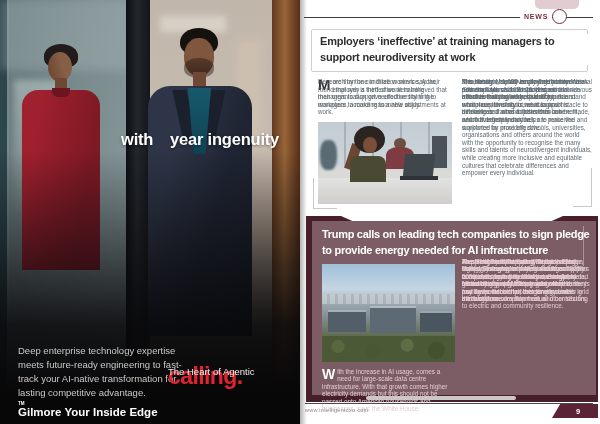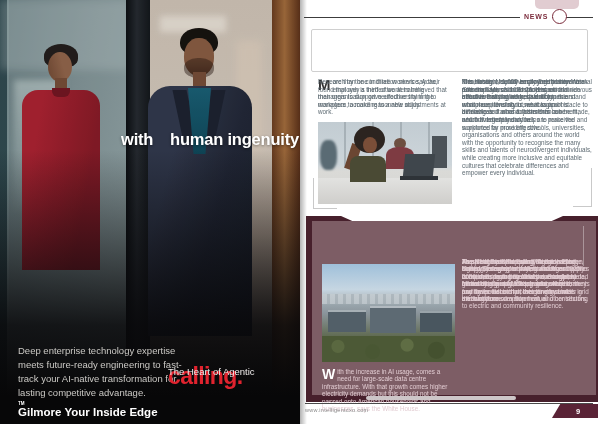--- a/index.html
+++ b/index.html
@@ -155,40 +155,41 @@
         <div class="suit-neck"></div>
         <div class="suit-blazer"></div>
         <div class="suit-lapel-l"></div>
         <div class="suit-lapel-r"></div>
         <div class="suit-shirt"></div>
       </div>
       <div class="ad-tint"></div>
       <div class="ad-veil"></div>
     </div>
     <span class="ad-h ad-h2">with</span>
-    <span class="ad-h ad-h3">human ingenuity</span>
+    <span class="ad-h ad-h3">year ingenuity</span>
     <p class="ad-body">Deep enterprise technology expertise meets future-ready engineering to fast-track your AI-native transformation for lasting competitive advantage.</p>
     <p class="ad-cta">
         <span>Gilmore Your Inside Edge</span>
         <sup>TM</sup>
       </p>
     <div class="brand">
       <div class="brand-logo">calling.</div>
       <div class="brand-tag">The Heart of Agentic</div>
     </div>
   </section>
 
   <section class="page-right">
     <div class="gutter"></div>
     <div class="top-tab"></div>
     <div class="top-rule"></div>
     <div class="news-label">NEWS</div>
     <div class="news-circle"></div>
 
     <div class="h1-box"></div>
+    <h1 class="h1-text" style="margin:0;">Employers ‘ineffective’ at training managers to support neurodiversity at work</h1>
     <div class="a1-col1">
       <p class="newsp"><span class="dropcap" style="position:relative;">M</span><span style="position:static;">ore than one in three workers say their employer is ineffective at training managers to support neurodiversity in the workplace, according to a new study.</span></p>
       <p class="newsp">Research by the conciliation service, Acas, found that only a third of workers believed that their organisation gave effective training to managers to make reasonable adjustments at work.</p>
     </div>
     <div class="a1-col2">
       <p class="newsp">The survey of 1,000 employees pointed to a potential lack of understanding of neurodiversity at work, said Acas.</p>
       <p class="newsp">Kim Hessian, senior employment lawyer at Gilmore Law, said: ‘Employers remain nervous about embracing neurodiversity in the workplace, tending to see it as an obstacle to be navigated around rather than a benefit, which it definitely can be.</p>
       <p class="newsp">‘It is, though, rapidly becoming the new normal and employers should understand that effective training will help staff to understand what neurodiversity is, what support is available and what adjustments can be made, and that transparency helps to make the workforce far more effective.’</p>
       <p class="newsp">Meanwhile, Neurodiversity Celebration Week runs from March 16 to 20. It is a worldwide initiative that challenges stereotypes and misconceptions about neurological differences. It aims to transform how neurodivergent individuals are perceived and supported by providing schools, universities, organisations and others around the world with the opportunity to recognise the many skills and talents of neurodivergent individuals, while creating more inclusive and equitable cultures that celebrate differences and empower every individual.</p>
     </div>
@@ -207,20 +208,21 @@
       <div class="p1-lapbase"></div>
     </div>
     <div class="brk brk-p1v"></div>
     <div class="brk brk-p1h"></div>
     <div class="brk brk-c2v"></div>
     <div class="brk brk-c2h"></div>
 
     <div class="a2-backing"></div>
     <div class="a2-strip"></div>
     <div class="a2-panel"></div>
+    <h2 class="h2-text" style="margin:0;">Trump calls on leading tech companies to sign pledge to provide energy needed for AI infrastructure</h2>
     <div class="brk-a2v"></div>
     <div class="photo2">
       <div class="p2-city"></div>
       <div class="p2-b1"></div>
       <div class="p2-b2"></div>
       <div class="p2-b3"></div>
       <div class="p2-forest"></div>
     </div>
     <div class="a2-col1">
       <p class="purplep"><span class="dropcapW" style="position:relative;">W</span><span style="position:static;">ith the increase in AI usage, comes a need for large-scale data centre infrastructure. With that growth comes higher electricity demands but this should not be passed onto American households and businesses, says the White House.</span></p>

